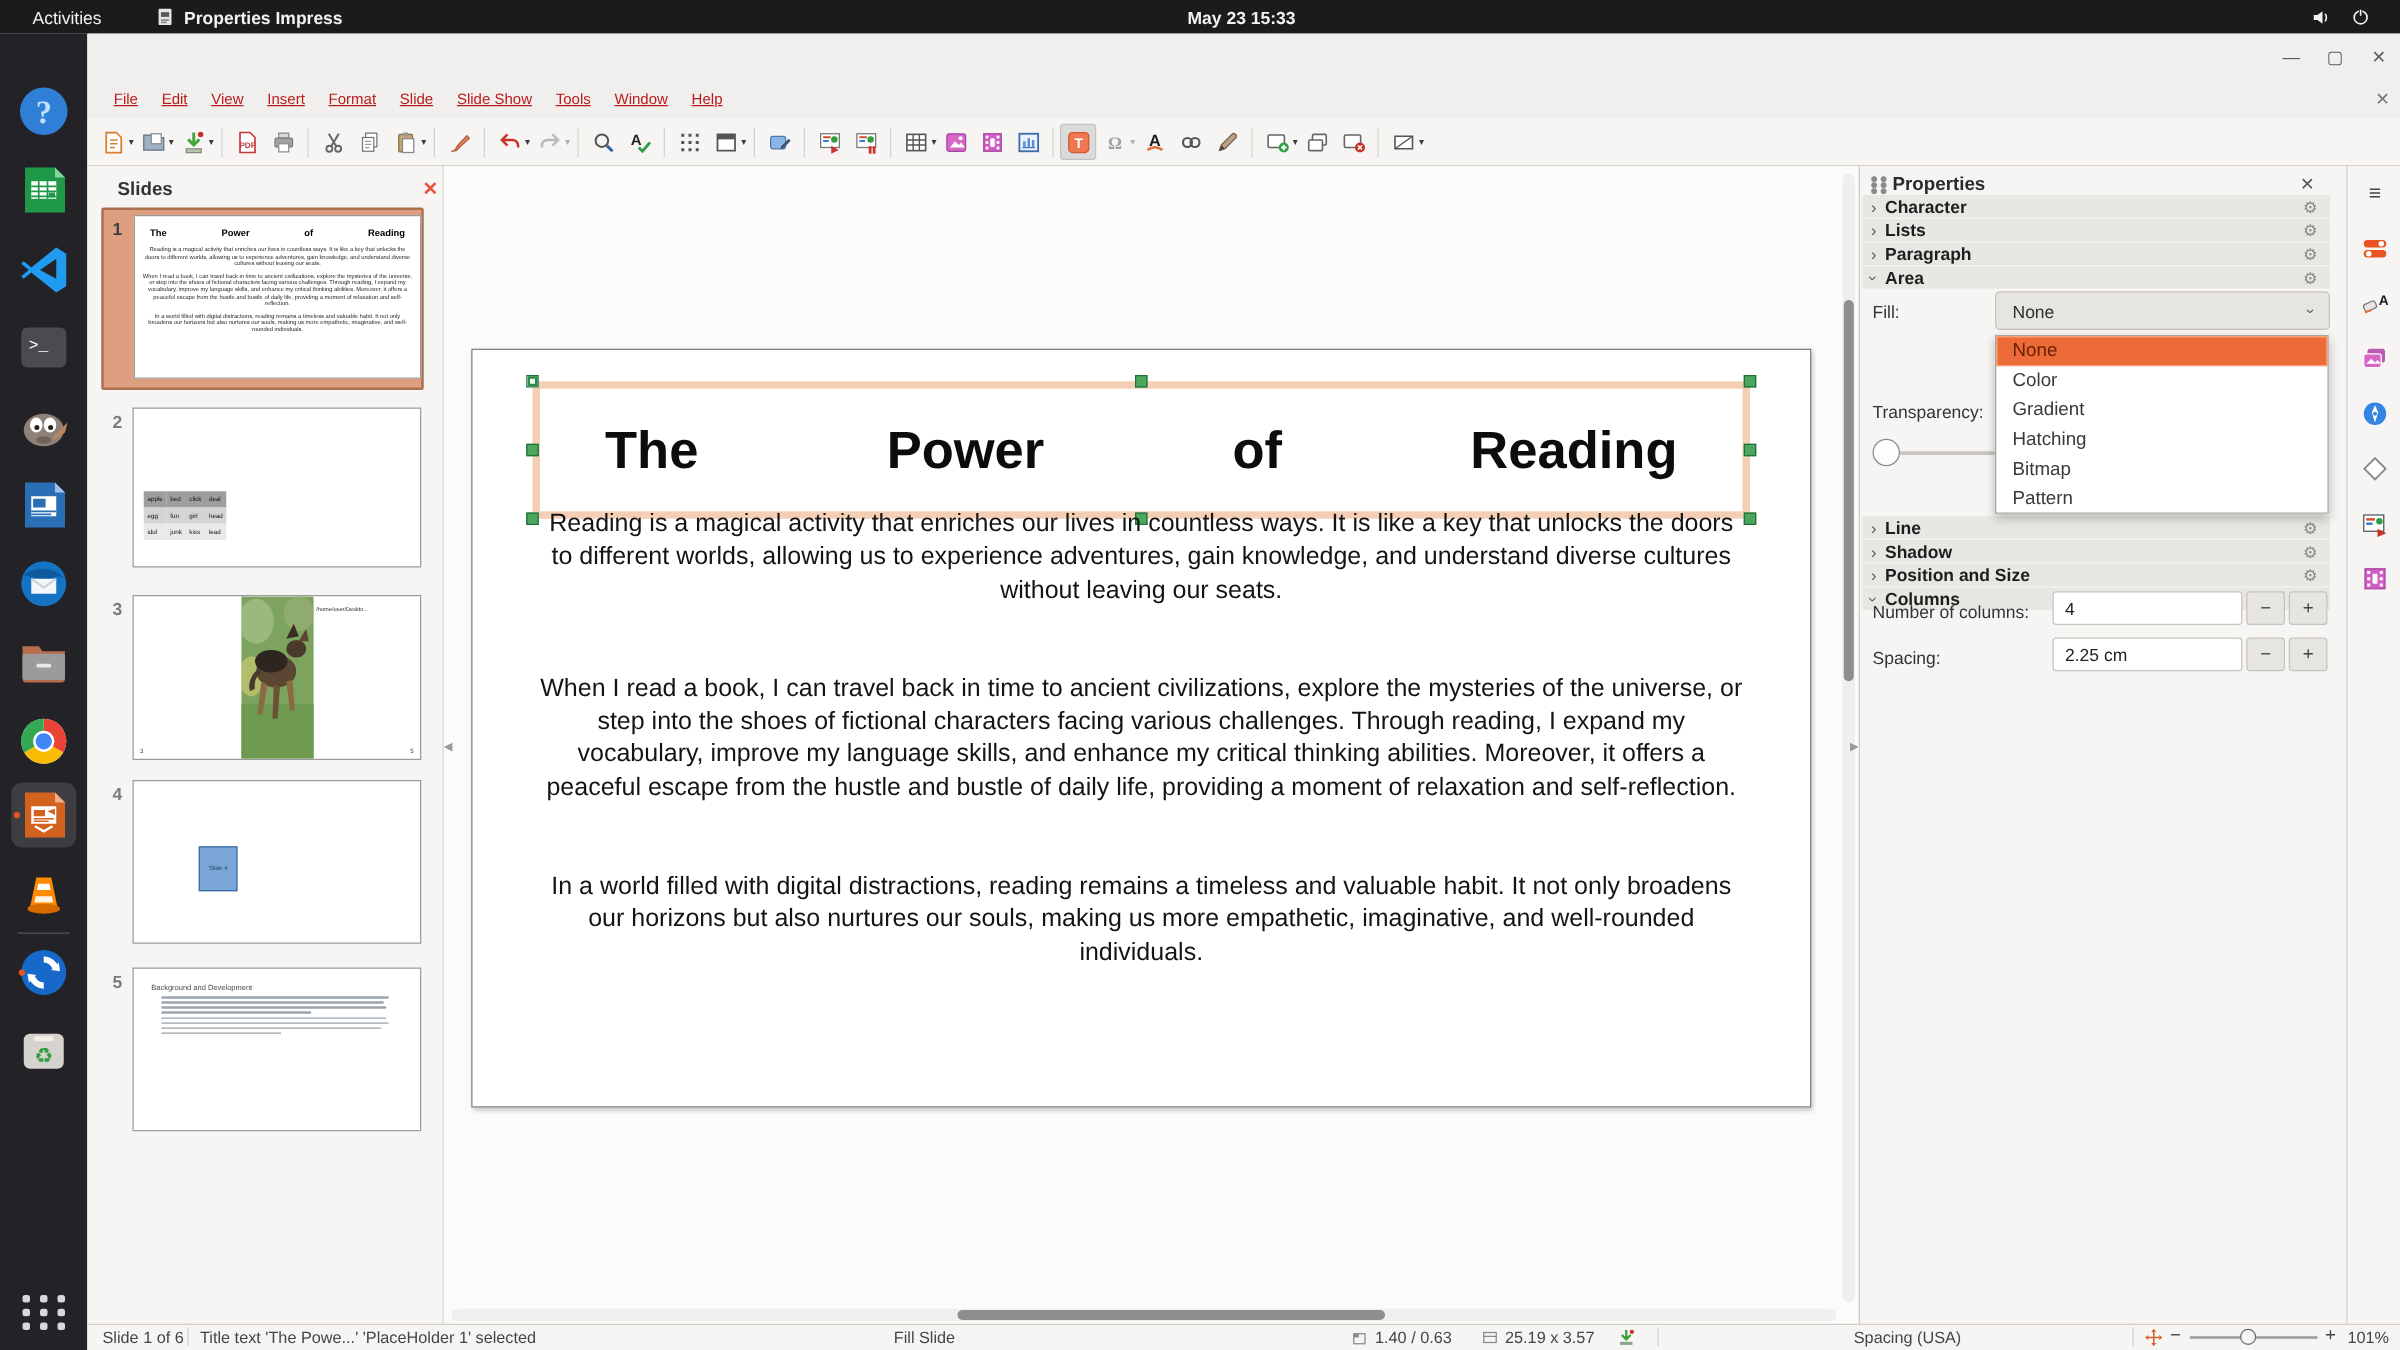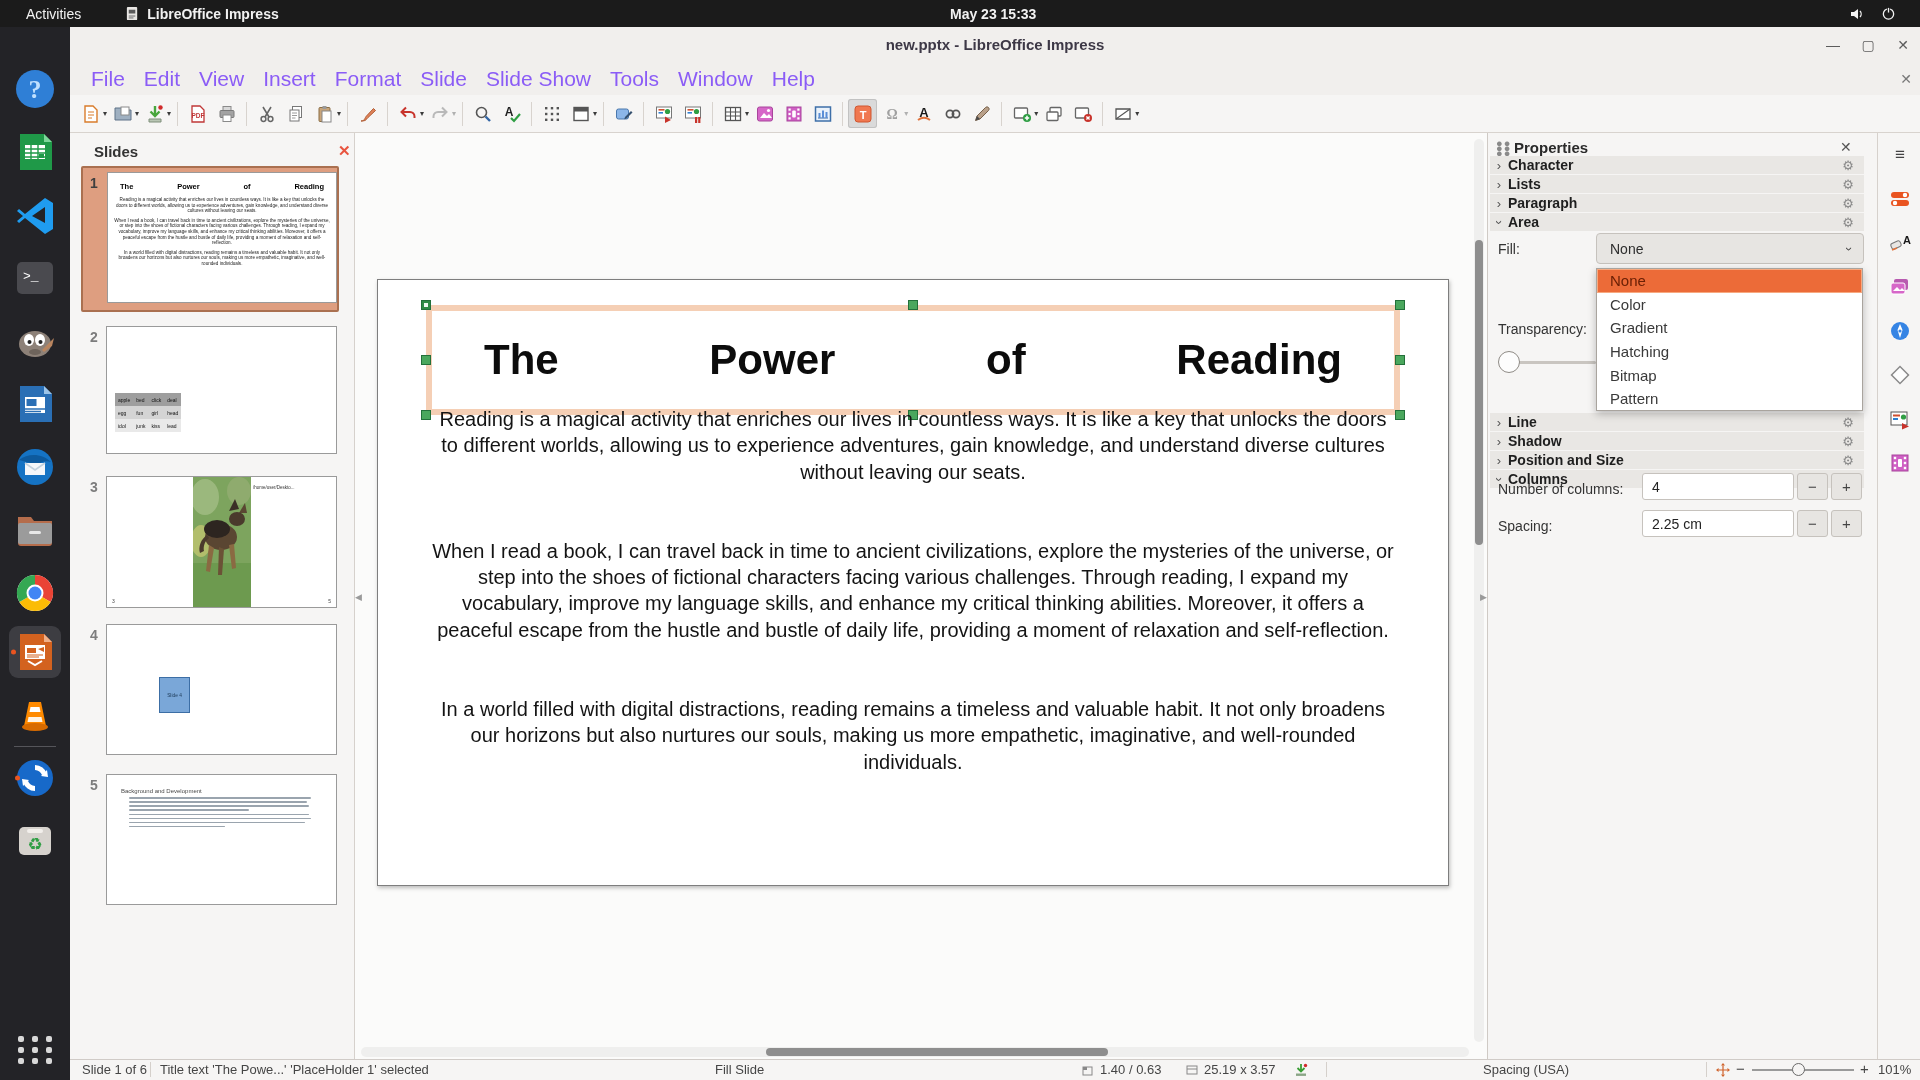--- a/index.html
+++ b/index.html
@@ -23,21 +23,21 @@
   .showapps{position:absolute;left:17px;top:1005px;width:36px;height:36px;display:grid;
             grid-template-columns:repeat(3,1fr);gap:5px;align-content:center;justify-items:center;}
   .showapps span{width:6px;height:6px;border-radius:2px;background:#d8d8d8;}
   
   .window{position:absolute;left:70px;top:27px;width:1850px;height:1053px;background:#f6f5f4;}
   .titlebar{position:absolute;left:0;top:0;width:100%;height:36px;background:#f1efed;}
   .title-text{position:absolute;left:0;right:0;top:9px;text-align:center;font-size:15px;font-weight:bold;color:#3d3846;}
   .winbtn{position:absolute;top:7px;width:22px;height:22px;border-radius:50%;display:flex;align-items:center;
           justify-content:center;font-size:14px;color:#5c5c5c;cursor:pointer;}
   .menubar{position:absolute;left:0;top:36px;width:100%;height:32px;background:#f1efed;display:flex;align-items:center;}
-  .menu-item{padding:4px 9px;margin-left:1px;font-size:21px;color:#8b5cf6;cursor:pointer;border-radius:3px;}
+  .menu-item{padding:4px 9px;margin-left:1px;font-size:12px;color:#b91c1c;cursor:pointer;border-radius:3px;text-decoration:underline;}
   .menu-item:first-child{margin-left:12px;}
   .doc-close{position:absolute;right:8px;top:8px;font-size:14px;color:#777;cursor:pointer;}
   .toolbar{position:absolute;left:0;top:68px;width:100%;height:38px;background:#f6f5f4;
            border-bottom:1px solid #d8d3ce;display:flex;align-items:center;padding-left:6px;box-sizing:border-box;}
   .tbn{width:29px;height:29px;display:flex;align-items:center;justify-content:center;border-radius:3px;cursor:pointer;position:relative;}
   .tbn.active{background:#dadada;box-shadow:inset 0 0 0 1px #c2c2c2;}
   .dd{font-size:8px;color:#3a3a3a;margin:0 1px 0 -2px;cursor:pointer;align-self:center;}
   .dd.gray{color:#b0b0b0;}
   .tsep{width:1px;height:24px;background:#d8d3ce;margin:0 5px;}
   
@@ -122,21 +122,21 @@
 <div id="app">
 
   <div class="topbar">
     <div class="tb-activities">Activities</div>
     <svg class="tb-appicon" viewBox="0 0 16 16">
       <rect x="2" y="1" width="11" height="14" rx="1" fill="#e8e6e3"></rect>
       <rect x="4" y="4" width="7" height="4" fill="#5a5a5a"></rect>
       <rect x="4" y="10" width="7" height="1.4" fill="#8a8a8a"></rect>
         <rect x="4" y="12" width="5" height="1.4" fill="#8a8a8a"></rect>
     </svg>
-    <div class="tb-appname">LibreOffice Impress</div>
+    <div class="tb-appname">Properties Impress</div>
     <div class="tb-clock">May 23 15:33</div>
     <div class="tb-right">
       <svg width="16" height="16" viewBox="0 0 16 16">
         <path d="M2 6h3l4-3v10l-4-3H2z" fill="#f2f2f2"></path>
         <path d="M11 5c1.5 1.6 1.5 4.4 0 6" stroke="#f2f2f2" stroke-width="1.3" fill="none"></path>
       </svg>
       <svg width="15" height="15" viewBox="0 0 16 16">
         <circle cx="8" cy="8.5" r="5.5" fill="none" stroke="#f2f2f2" stroke-width="1.4"></circle>
         <line x1="8" y1="1.5" x2="8" y2="7" stroke="#1b1b1b" stroke-width="3"></line>
         <line x1="8" y1="2" x2="8" y2="7" stroke="#f2f2f2" stroke-width="1.4"></line>
@@ -263,21 +263,20 @@
         <span></span>
         <span></span>
         <span></span>
         <span></span>
     </div>
   </div>
 
   <div class="window">
 
     <div class="titlebar">
-      <div class="title-text">new.pptx - LibreOffice Impress</div>
       <div class="winbtn" style="left:1752px">—</div>
       <div class="winbtn" style="left:1787px">▢</div>
       <div class="winbtn" style="left:1822px">✕</div>
     </div>
 
     <div class="menubar">
       <div class="menu-item">File</div>
       <div class="menu-item">Edit</div>
       <div class="menu-item">View</div>
       <div class="menu-item">Insert</div>

